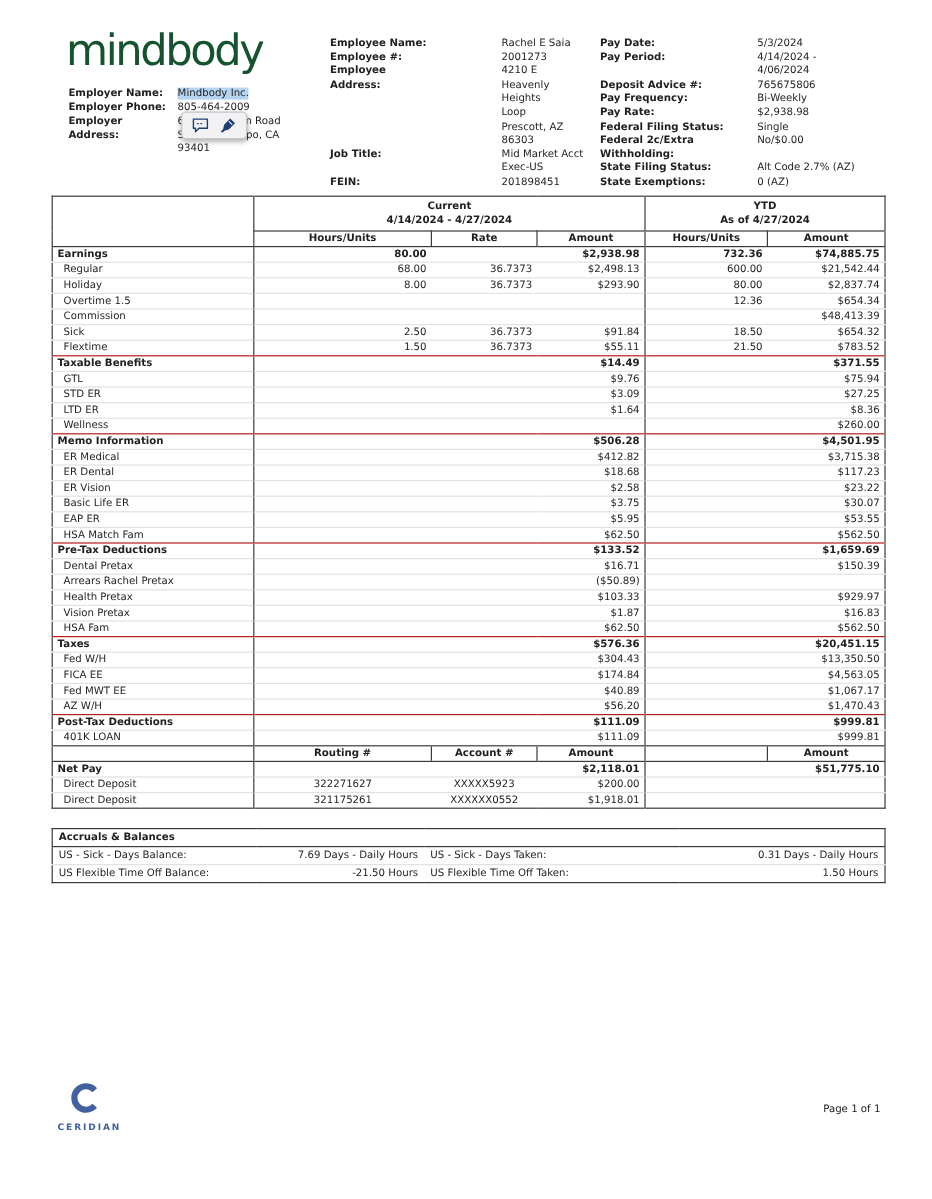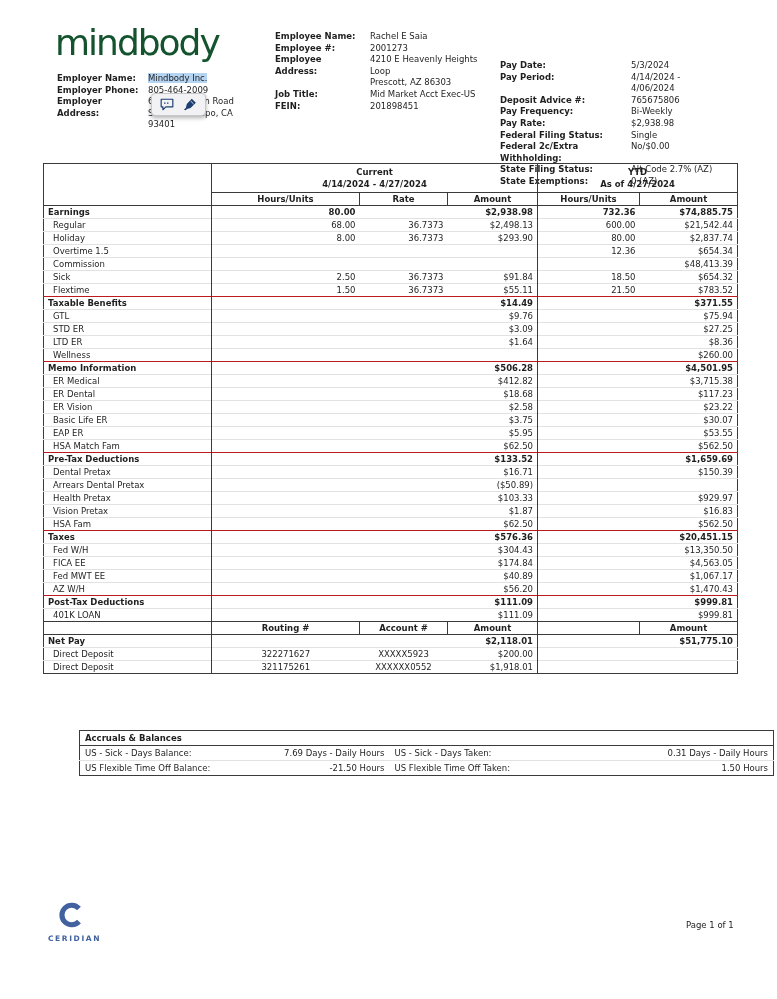--- a/index.html
+++ b/index.html
@@ -12,22 +12,22 @@
   
   .brand-logo {
     position: absolute; left: 55px; top: 22px;
     font-size: 36px; font-weight: normal; letter-spacing: -2px; color: #14532d;
   }
   .info-block { position: absolute; display: grid; grid-auto-rows: min-content; line-height: 11.6px; }
   .info-row { display: grid; }
   #employer-block { left: 57px; top: 73px; width: 202px; }
   #employer-block .info-row { grid-template-columns: 91px 1fr; }
   #employee-block { left: 275px; top: 31px; width: 215px; }
-  #employee-block .info-row { grid-template-columns: 95px 1fr; }
-  #pay-block { left: 500px; top: 31px; width: 247px; margin-top: 29px; }
+  #employee-block .info-row { grid-template-columns: 95px 1fr; gap: 48px; }
+  #pay-block { left: 500px; top: 31px; width: 247px; }
   #pay-block .info-row { grid-template-columns: 131px 1fr; }
   .lbl { font-weight: bold; }
   .selected { background: #b5d4f2; }
   
   .anno-toolbar {
     position: absolute; left: 151px; top: 93px; z-index: 5;
     display: flex; align-items: center; gap: 9px;
     background: #f2f2f4; border: 1px solid #c6c6cb; border-radius: 4px;
     padding: 4px 8px; box-shadow: 0 2px 4px rgba(0,0,0,.3);
   }
@@ -45,21 +45,21 @@
   .c-label { border-right: 1px solid #3a3a3a; padding-left: 5px; }
   .c-amount { border-right: 1px solid #3a3a3a; }
   .c-ytdhours { padding-right: 9px; }
   tr.item td { border-top: 1px solid #e2e2e2; }
   tr.item .c-label { padding-left: 9px; }
   tr.section td { border-top: 1px solid #b91c1c; font-weight: bold; }
   .np-hdr th { border-top: 1px solid #3a3a3a; border-bottom: 1px solid #3a3a3a; text-align: center; font-weight: bold; }
   .np-hdr th + th { border-left: 1px solid #3a3a3a; }
   .c-mid { text-align: center; }
   
-  .acc-table { position: absolute; left: 43px; top: 730px; width: 694px; border: 1px solid #3a3a3a; margin-left: 36px; }
+  .acc-table { position: absolute; left: 43px; top: 690px; width: 694px; border: 1px solid #3a3a3a; }
   .acc-table td { height: 13px; line-height: 12px; padding: 1px 5px; white-space: nowrap; overflow: hidden; }
   .acc-title td { font-weight: bold; border-bottom: 1px solid #3a3a3a; }
   tr.acc-row + tr.acc-row td { border-top: 1px solid #e2e2e2; }
   .a2 { text-align: right; padding-right: 6px; }
   .a3 { padding-left: 56px; }
   .a4 { text-align: right; padding-right: 48px; }
   
   .ceridian { position: absolute; left: 48px; top: 901px; width: 80px; }
   .ceridian .c-mark { margin-left: 11px; }
   .ceridian .c-name { margin-top: 3px; font-size: 7.5px; font-weight: bold; letter-spacing: 1.6px; color: #41619f; }
@@ -398,21 +398,21 @@
         <tr class="item">
           <td class="c-label">Dental Pretax</td>
           <td class="num c-hours"></td>
           <td class="num c-rate"></td>
           <td class="num c-amount">$16.71</td>
           <td class="num c-ytdhours"></td>
           <td class="num c-ytdamount">$150.39</td>
         </tr>
 
         <tr class="item">
-          <td class="c-label">Arrears Dental Pretax</td>
+          <td class="c-label">Arrears Rachel Pretax</td>
           <td class="num c-hours"></td>
           <td class="num c-rate"></td>
           <td class="num c-amount">($50.89)</td>
           <td class="num c-ytdhours"></td>
           <td class="num c-ytdamount"></td>
         </tr>
 
         <tr class="item">
           <td class="c-label">Health Pretax</td>
           <td class="num c-hours"></td>

